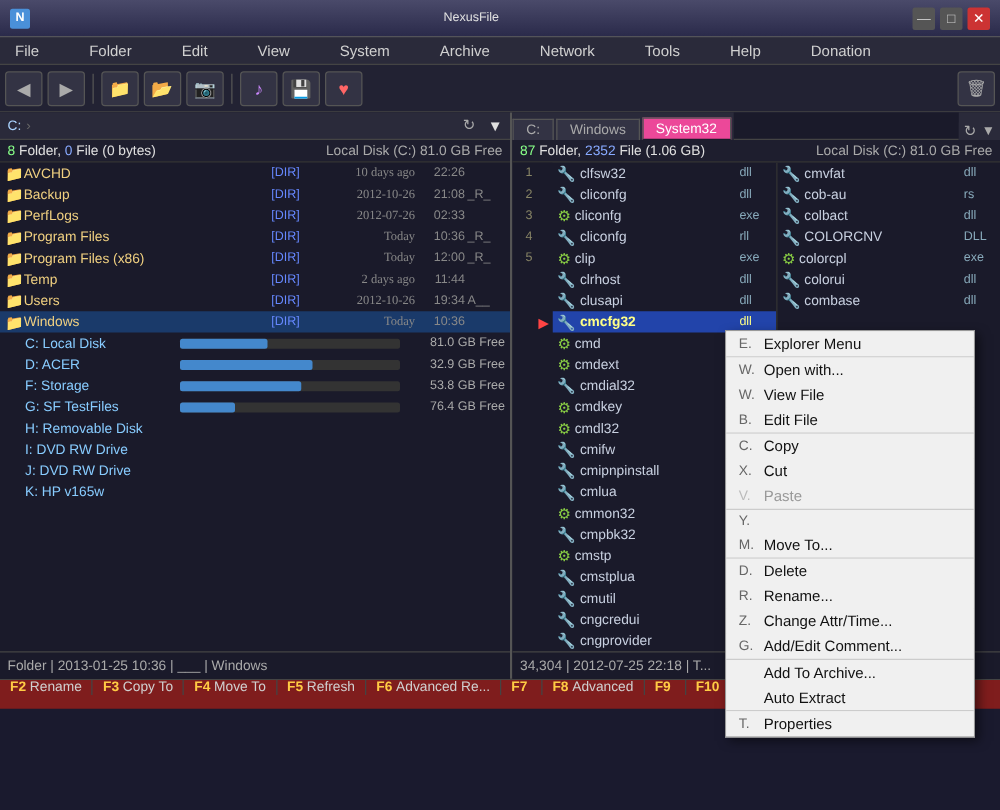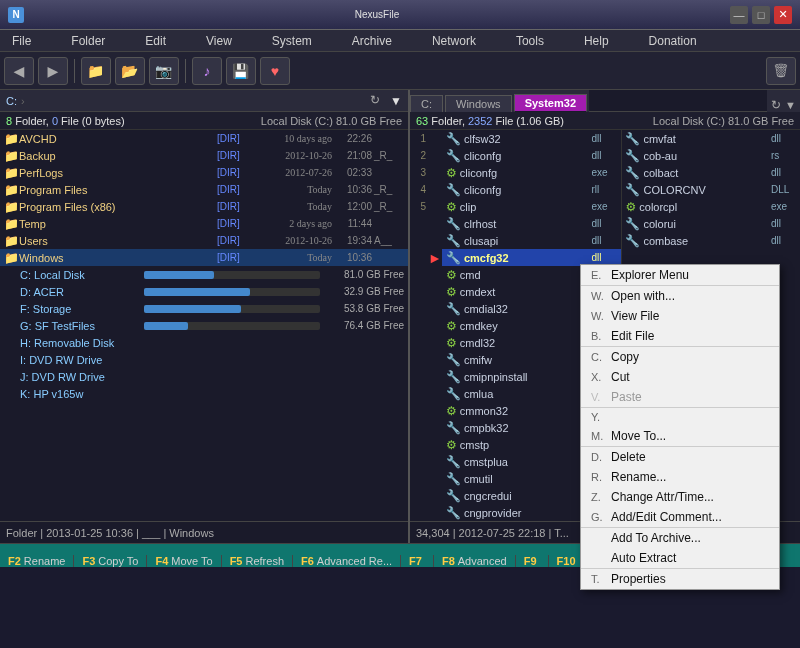--- a/index.html
+++ b/index.html
@@ -184,24 +184,24 @@
       background: #1a1a2a;
       height: 22px;
       display: flex;
       align-items: center;
       padding: 0 6px;
       font-size: 11px;
       border-top: 1px solid #444;
       color: #aaa;
     }
     .bottom-bar {
-      background: #0f766e;
+      background: #7f1d1d;
       height: 24px;
       display: flex;
-      align-items: flex-end;
+      align-items: flex-start;
       border-top: 1px solid #444;
     }
     .bottom-btn {
       display: flex;
       align-items: center;
       padding: 0 8px;
       font-size: 11px;
       cursor: pointer;
       border-right: 1px solid #444;
       color: #d0d0d0;
@@ -249,24 +249,23 @@
       padding: 2px 10px;
       font-size: 11px;
       cursor: pointer;
       background: #333344;
       border: 1px solid #555;
       border-bottom: none;
       color: #aaa;
       margin-right: 2px;
     }
     .tab.active {
-      background: #a21caf;
+      background: #ec4899;
       color: #fff;
       border-bottom: 1px solid #1a1a2a;
-      font-weight: bold;
     }
   </style>
 </head>
 <body>
 
 <div class="title-bar">
   <div class="title-bar-icon">N</div>
   <span class="title-bar-title">NexusFile</span>
   <div class="title-bar-buttons">
     <button class="title-btn btn-min">—</button>
@@ -437,21 +436,21 @@
       <div class="tab">C:</div>
       <div class="tab">Windows</div>
       <div class="tab active">System32</div>
       <div style="flex:1; height:22px; background:#1a1a2a; border-bottom: 1px solid #444;"></div>
       <div style="display:flex;align-items:center;padding:0 4px;background:#2a2a3a;">
         <span style="color:#aaa;cursor:pointer;font-size:12px;">↻</span>
         <span style="color:#aaa;cursor:pointer;font-size:11px;margin-left:4px;">▼</span>
       </div>
     </div>
     <div class="panel-info">
-      <span><span class="folder-count">63</span> Folder, <span class="file-count">2352</span> File (1.06 GB)</span>
+      <span><span class="folder-count">87</span> Folder, <span class="file-count">2352</span> File (1.06 GB)</span>
       <span class="disk-info">Local Disk (C:) 81.0 GB Free</span>
     </div>
 
     <div style="display:flex;flex:1;overflow:hidden;">
 
       <div style="width:18px;background:#1a1a2a;display:flex;flex-direction:column;padding-top:0;">
         <div style="height:17px;display:flex;align-items:center;justify-content:right;padding-right:2px;font-size:10px;color:#888566;">1</div>
         <div style="height:17px;display:flex;align-items:center;justify-content:right;padding-right:2px;font-size:10px;color:#888566;">2</div>
         <div style="height:17px;display:flex;align-items:center;justify-content:right;padding-right:2px;font-size:10px;color:#888566;">3</div>
         <div style="height:17px;display:flex;align-items:center;justify-content:right;padding-right:2px;font-size:10px;color:#888566;">4</div>

